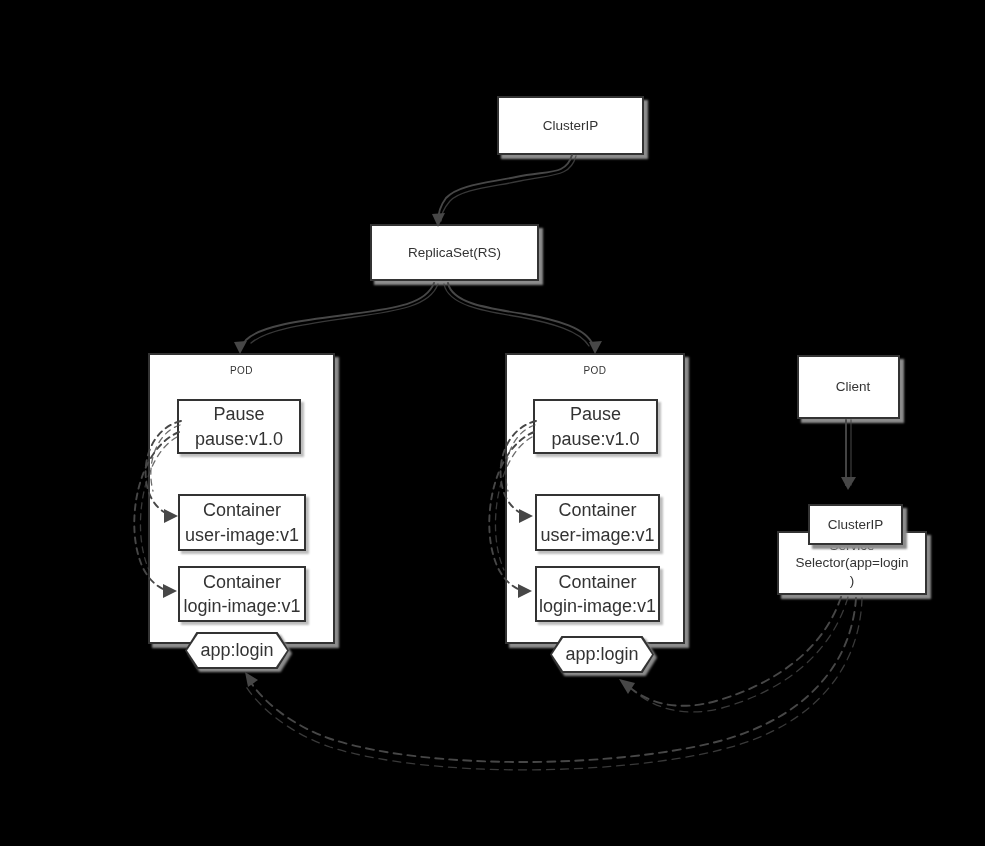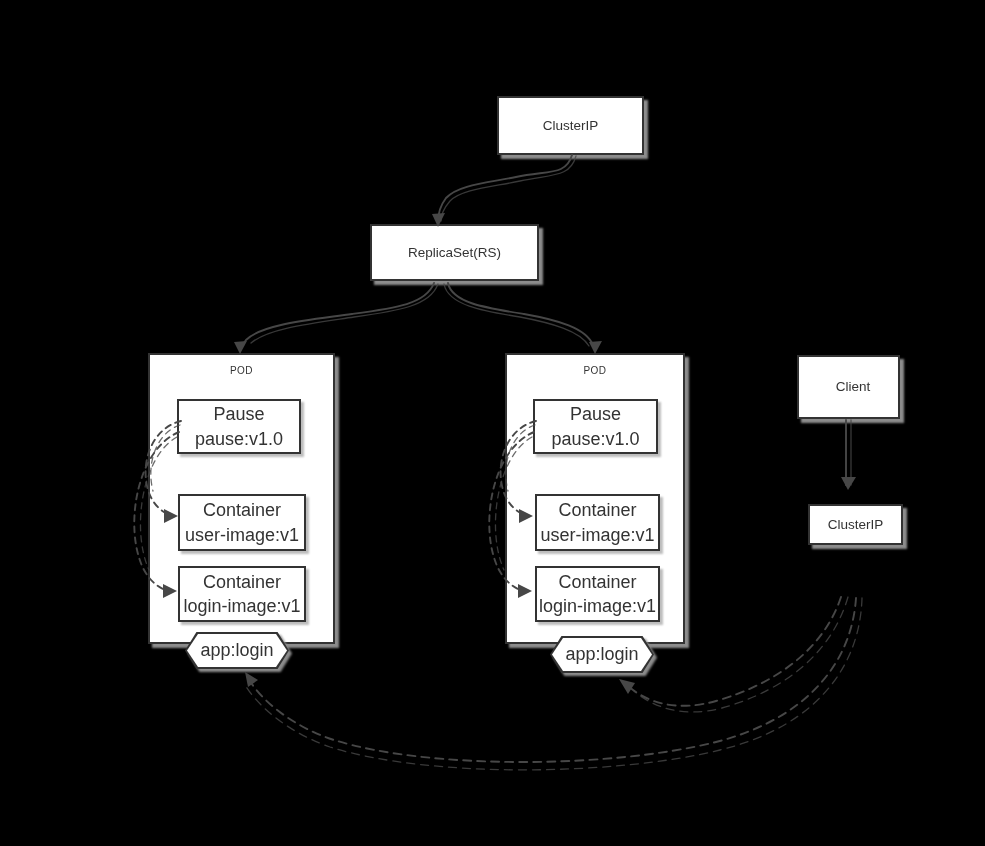--- a/index.html
+++ b/index.html
@@ -97,20 +97,25 @@
   </div>
 
   <div class="node" style="left:797px;top:355px;width:103px;height:64px;padding-left:9px;">
     <span>Client</span>
   </div>
 
   <div class="node" style="left:808px;top:490px;width:95px;height:41px;z-index:3;margin-top:14px;">
     <span>ClusterIP</span>
   </div>
 
+  <div class="node" style="left:777px;top:531px;width:150px;height:64px;">
+    <span>Service</span>
+    <span>Selector(app=login</span>
+    <span>)</span>
+  </div>
 
   <svg class="connector-layer" width="985" height="846" viewBox="0 0 985 846" xmlns="http://www.w3.org/2000/svg">
 
     <g>
       <path d="M 572 155 C 566 176, 548 170, 516 177 C 486 183, 458 185, 446 198 C 440 206, 438 214, 438 222"></path>
       <path class="sketch" d="M 576 156 C 570 178, 551 174, 520 181 C 492 187, 462 189, 450 201 C 444 208, 441 215, 441 221"></path>
       <polygon class="ah" points="432,214 445,213 438,227"></polygon>
     </g>
 
     <g>

